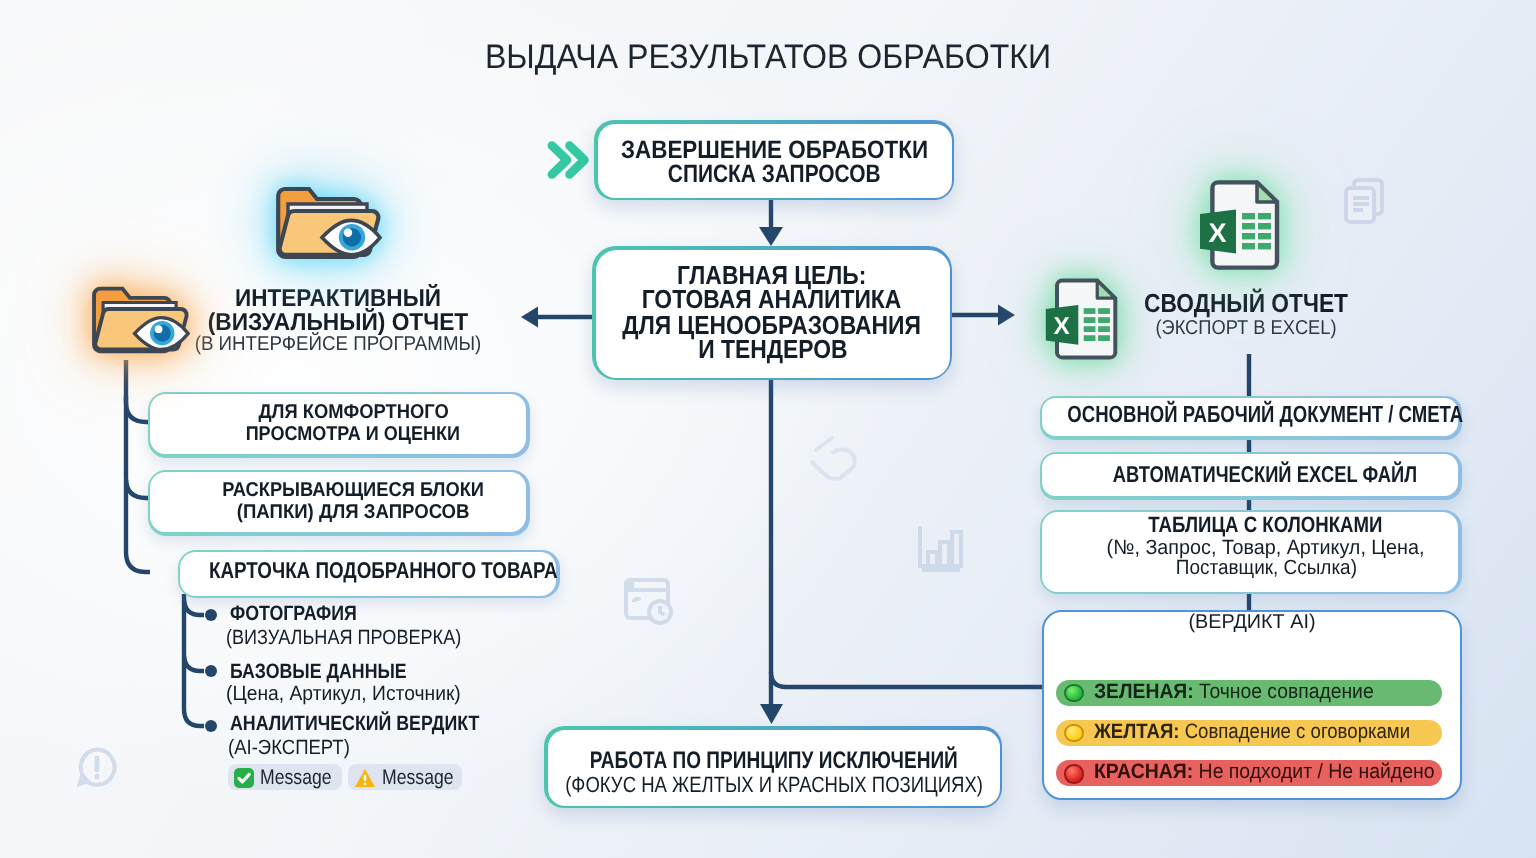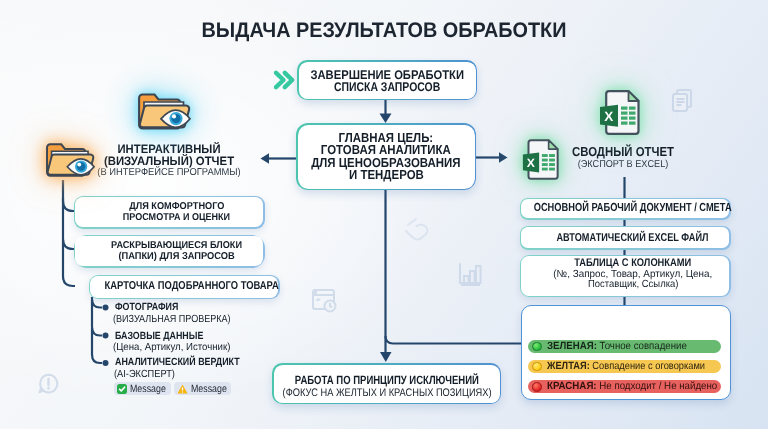--- a/index.html
+++ b/index.html
@@ -25,21 +25,21 @@
     text-align:center;box-sizing:border-box;padding-left:15px;}
   .cn{display:block;white-space:nowrap;transform-origin:50% 50%;}
   .cl{display:inline-block;white-space:nowrap;transform-origin:0 50%;}
   .b{font-weight:bold;}
   svg{display:block;}
   .ctr{text-align:center;}
 </style>
 </head>
 <body>
 
-<div class="abs ctr" style="width:768px;top:19px;font-size:21px;font-weight:bold;color:#1c2530;">
+<div class="abs ctr" style="width:768px;top:19px;font-size:17px;font-weight:normal;color:#1c2530;">
     <span class="cn" style="transform:scaleX(.944)">ВЫДАЧА РЕЗУЛЬТАТОВ ОБРАБОТКИ</span>
   </div>
 
 <svg class="abs" style="left:0;top:0" width="768" height="429" viewBox="0 0 768 429" fill="none">
   <g stroke="#b6c6de" stroke-width="2" opacity="0.55" fill="none">
     <g transform="translate(672,90)">
       <rect x="5" y="0" width="14" height="17" rx="2"></rect>
       <rect x="1" y="4" width="14" height="17" rx="2" fill="#eef2f8"></rect>
       <path d="M4.5 9h8M4.5 12h8M4.5 15h5"></path>
     </g>
@@ -133,21 +133,21 @@
       <span class="cn" style="transform:scaleX(.937)">(В ИНТЕРФЕЙСЕ ПРОГРАММЫ)</span>
     </div>
 </div>
 
 <div class="lbox" style="left:74px;top:196px;width:188px;height:30px;">
   <div class="b" style="font-size:10px;line-height:11px;">
     <span class="cn" style="transform:scaleX(.919)">ДЛЯ КОМФОРТНОГО</span>
     <span class="cn" style="transform:scaleX(.902)">ПРОСМОТРА И ОЦЕНКИ</span>
   </div>
 </div>
-<div class="lbox" style="left:74px;top:235px;width:188px;height:30px;border-radius:13px;">
+<div class="lbox" style="left:74px;top:235px;width:188px;height:30px;">
   <div class="b" style="font-size:10px;line-height:11.5px;">
     <span class="cn" style="transform:scaleX(.915)">РАСКРЫВАЮЩИЕСЯ БЛОКИ</span>
     <span class="cn" style="transform:scaleX(.93)">(ПАПКИ) ДЛЯ ЗАПРОСОВ</span>
   </div>
 </div>
 <div class="lbox" style="left:89px;top:275px;width:188px;height:21.5px;">
   <div class="b" style="font-size:11.4px;padding-bottom:3px;">
       <span class="cn" style="transform:scaleX(.825)">КАРТОЧКА ПОДОБРАННОГО ТОВАРА</span>
     </div>
 </div>
@@ -196,20 +196,23 @@
 </div>
 <div class="lbox" style="left:520px;top:255px;width:208px;height:39.5px;border-radius:9px;">
   <div style="border-radius:7.8px;padding-bottom:4px;">
     <span class="cn b" style="font-size:11.1px;line-height:12.2px;transform:scaleX(.84)">ТАБЛИЦА С КОЛОНКАМИ</span>
     <span class="cn" style="font-size:10.3px;line-height:10.6px;transform:scaleX(.96)">(№, Запрос, Товар, Артикул, Цена,</span>
     <span class="cn" style="font-size:10.3px;line-height:10.6px;transform:scaleX(.92)">Поставщик, Ссылка)</span>
   </div>
 </div>
 
 <div class="abs" style="left:521px;top:305px;width:210px;height:95px;background:#fff;border:1.6px solid #4f94d6;border-radius:10px;box-sizing:border-box;box-shadow:0 4px 9px rgba(70,110,170,.20);">
+  <div class="ctr" style="line-height:11.4px;">
+      <span class="cn" style="font-size:10px;transform:scaleX(.99)">(ВЕРДИКТ AI)</span>
+    </div>
   <div class="abs" style="left:6px;top:33.8px;width:193px;height:13px;background:#69ba71;border-radius:6.5px;display:flex;align-items:center;">
     <span style="flex:none;width:9.5px;height:9.5px;border-radius:50%;background:radial-gradient(circle at 35% 30%,#7ded71,#21b93c 70%);border:1px solid #1c7a2e;margin-left:4px;box-sizing:border-box;"></span>
     <span class="cl" style="font-size:10.4px;transform:scaleX(.93);margin-left:5px;color:#15251a;"><b>ЗЕЛЕНАЯ:</b> Точное совпадение</span>
   </div>
   <div class="abs" style="left:6px;top:54.2px;width:193px;height:13px;background:#f7c851;border-radius:6.5px;display:flex;align-items:center;">
     <span style="flex:none;width:9.5px;height:9.5px;border-radius:50%;background:radial-gradient(circle at 35% 30%,#ffe97a,#fc1 70%);border:1px solid #c9920a;margin-left:4px;box-sizing:border-box;"></span>
     <span class="cl" style="font-size:10.4px;transform:scaleX(.895);margin-left:5px;color:#2e2410;"><b>ЖЕЛТАЯ:</b> Совпадение с оговорками</span>
   </div>
   <div class="abs" style="left:6px;top:74.4px;width:193px;height:13px;background:#e7615e;border-radius:6.5px;display:flex;align-items:center;">
     <span style="flex:none;width:9.5px;height:9.5px;border-radius:50%;background:radial-gradient(circle at 35% 30%,#ff7a66,#dc2020 70%);border:1px solid #9e1616;margin-left:4px;box-sizing:border-box;"></span>

